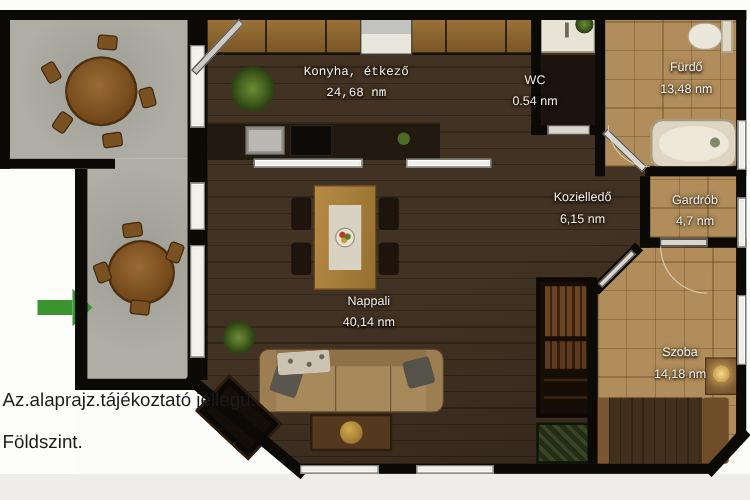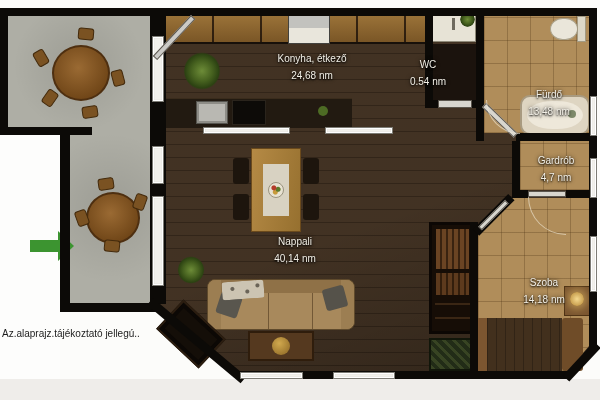--- a/index.html
+++ b/index.html
@@ -177,43 +177,48 @@
   <div class="window" style="left:590px;top:236px;width:7px;height:56px;"></div>
 
   <div class="door" style="left:438px;top:100px;width:34px;height:8px;"></div>
   <div class="door" style="left:484px;top:102px;width:44px;height:6px;transform-origin:0 50%;transform:rotate(44deg);"></div>
   <div class="arc" style="left:486px;top:100px;width:34px;height:34px;"></div>
   <div class="door" style="left:528px;top:191px;width:38px;height:6px;"></div>
   <div class="arc" style="left:528px;top:197px;width:38px;height:38px;"></div>
   <div class="door" style="left:480px;top:226px;width:38px;height:5px;transform-origin:0 50%;transform:rotate(-45deg);"></div>
   <div class="door" style="left:155px;top:55px;width:56px;height:6px;transform-origin:0 50%;transform:rotate(-47deg);background:#cbcac6;"></div>
 
-  <div class="room-label" style="left:312px;top:50px;">
+  <div class="room-label" style="left:285px;top:50px;font-family:Liberation Mono, monospace;">
     <span>Konyha,  étkező</span>
     <span>24,68 nm</span>
   </div>
   <div class="room-label" style="left:428px;top:56px;">
     <span>WC</span>
     <span>0.54 nm</span>
   </div>
-  <div class="room-label" style="left:549px;top:46px;margin-top:40px;">
+  <div class="room-label" style="left:549px;top:46px;">
     <span>Fürdő</span>
     <span>13,48 nm</span>
+  </div>
+  <div class="room-label" style="left:466px;top:150px;">
+    <span>Kozielledő</span>
+    <span>6,15 nm</span>
   </div>
   <div class="room-label" style="left:556px;top:152px;">
     <span>Gardrób</span>
     <span>4,7 nm</span>
   </div>
   <div class="room-label" style="left:295px;top:233px;">
     <span>Nappali</span>
     <span>40,14 nm</span>
   </div>
   <div class="room-label" style="left:544px;top:274px;">
     <span>Szoba</span>
     <span>14,18 nm</span>
   </div>
 
-  <div class="abs" style="left:2px;top:323px;font-size:10px;color:#1c1c1c;line-height:2.2;">
+  <div class="abs" style="left:2px;top:304px;font-size:15px;color:#1c1c1c;line-height:2.2;">
     <div>Az.alaprajz.tájékoztató jellegú..</div>
+    <div>Földszint.</div>
   </div>
 
 
 </div>
 
 </body></html>

